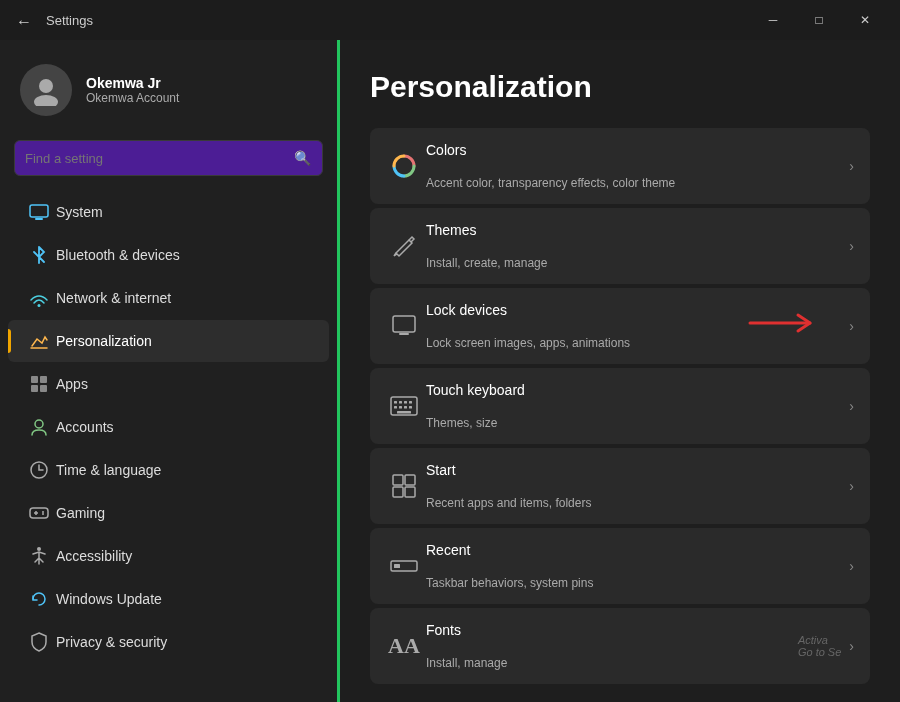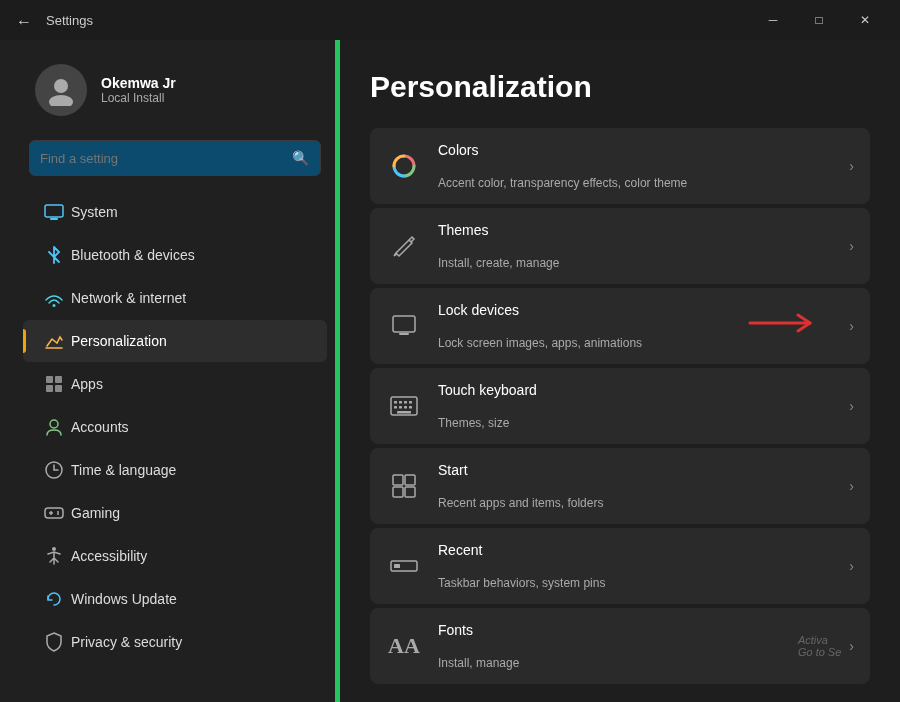--- a/index.html
+++ b/index.html
@@ -63,24 +63,23 @@
       height: calc(702px - 40px);
     }
 
     
     .sidebar {
       width: 340px;
       background: #202020;
       display: flex;
       flex-direction: column;
       padding-top: 8px;
-      border-right: 5px solid #22c55e;
+      border-right: 3px solid #22c55e;
       overflow-y: auto;
       flex-shrink: 0;
-      padding-left: 15px;
     }
 
     
     .user-profile {
       display: flex;
       align-items: center;
       gap: 14px;
       padding: 16px 20px 20px 20px;
     }
     .avatar {
@@ -104,21 +103,21 @@
     .user-type {
       font-size: 12px;
       color: #aaa;
     }
 
     
     .search-box {
       margin: 4px 14px 14px 14px;
       display: flex;
       align-items: center;
-      background: #0c4a6e;
+      background: #4c1d95;
       border-radius: 6px;
       border: 1px solid #3a3a3a;
       padding: 0 10px;
       height: 36px;
       gap: 8px;
     }
     .search-box input {
       background: transparent;
       border: none;
       outline: none;
@@ -200,21 +199,21 @@
       flex-direction: column;
       gap: 4px;
     }
     .setting-card {
       background: #2a2a2a;
       border-radius: 8px;
       display: flex;
       align-items: center;
       padding: 14px 16px;
       cursor: pointer;
-      gap: 16px;
+      gap: 4px;
       min-height: 70px;
       position: relative;
     }
     .setting-icon {
       width: 36px;
       height: 36px;
       display: flex;
       align-items: center;
       justify-content: center;
       font-size: 20px;
@@ -275,21 +274,21 @@
 
     <div class="user-profile">
       <div class="avatar">
         <svg width="32" height="32" viewBox="0 0 32 32" fill="none">
           <circle cx="16" cy="12" r="7" fill="#aaa"></circle>
           <ellipse cx="16" cy="28" rx="12" ry="7" fill="#aaa"></ellipse>
         </svg>
       </div>
       <div class="user-info">
         <div class="user-name">Okemwa Jr</div>
-        <div class="user-type">Local Install</div>
+        <div class="user-type">Okemwa Account</div>
       </div>
     </div>
 
     <div class="search-box">
       <input type="text" placeholder="Find a setting" style="">
       <span class="search-icon-char">🔍</span>
     </div>
 
     <div>
 

